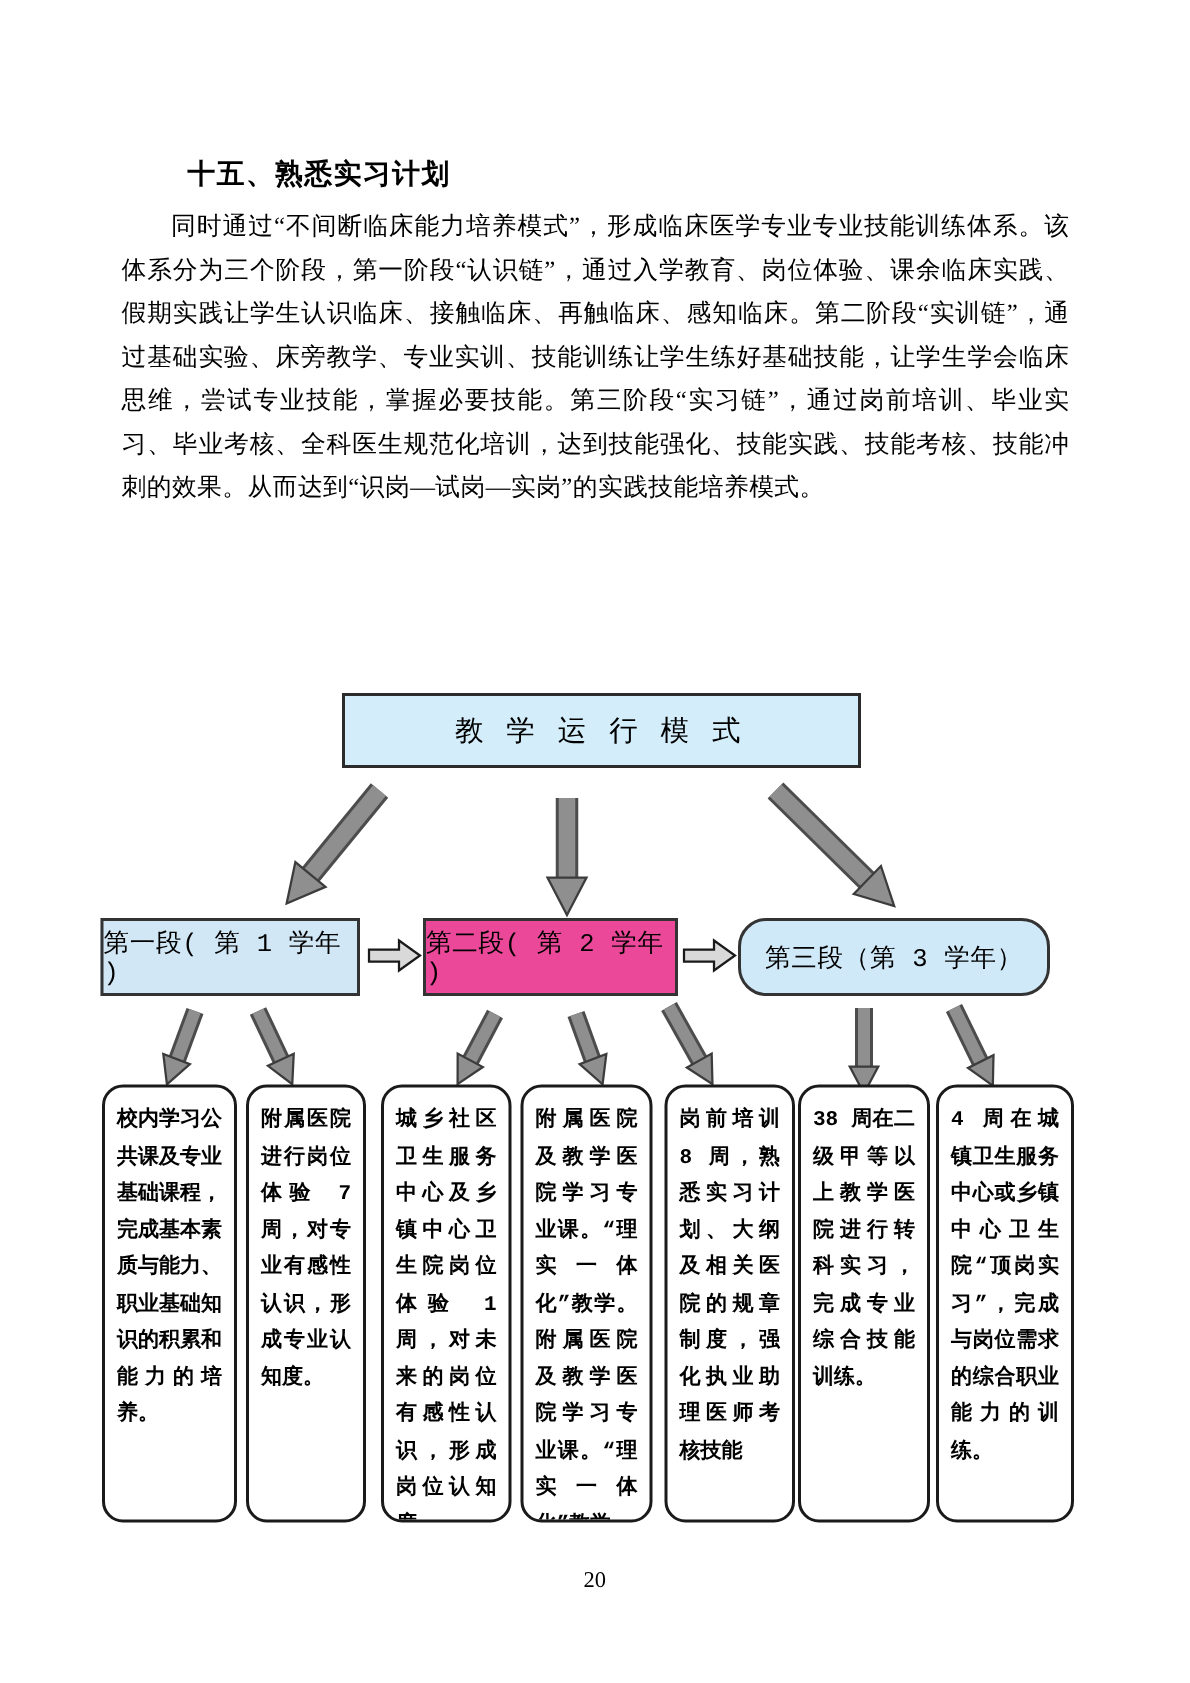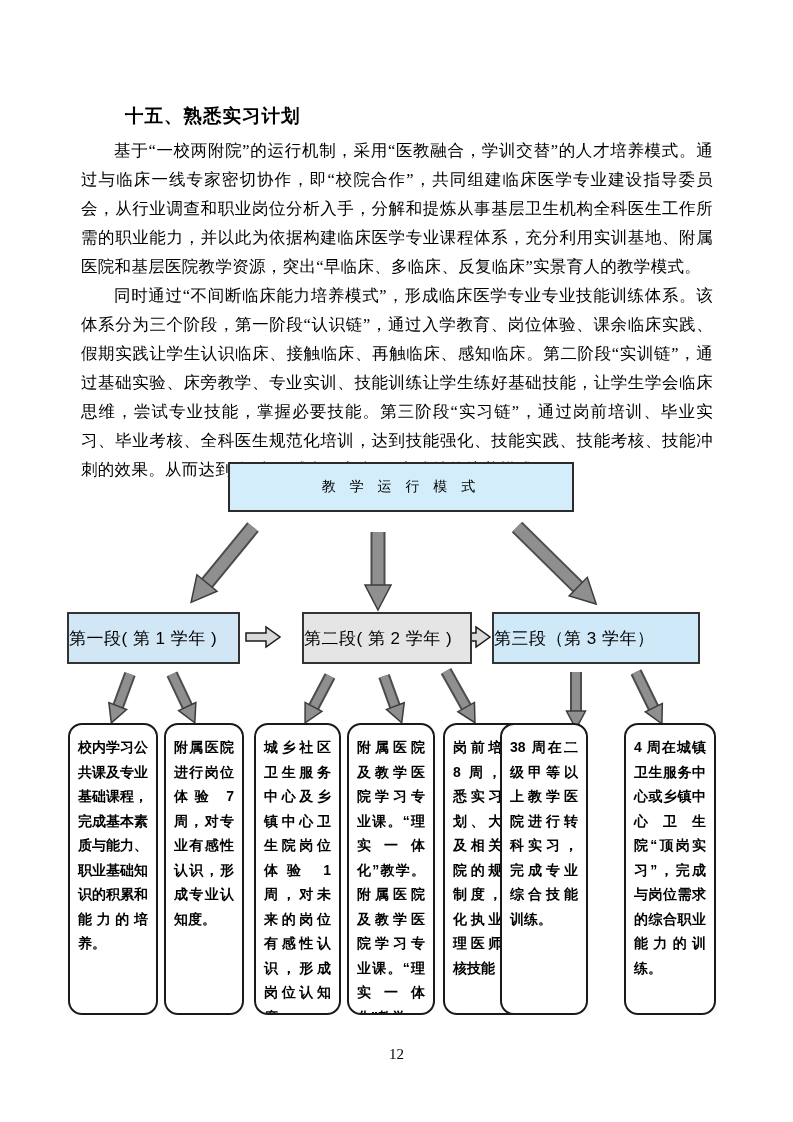--- a/index.html
+++ b/index.html
@@ -15,56 +15,55 @@
   .textblock{position:absolute;left:81px;top:136px;width:632px;}
   .textblock p{
     margin:0;font-size:16.5px;line-height:29px;text-align:justify;
     text-indent:2em;letter-spacing:0.3px;
   }
   
   .diagram-title-box{
     position:absolute;left:228px;top:462px;width:342px;height:46px;
     background:#d3eefa;border:2px solid #2b2b2b;
     display:flex;align-items:center;justify-content:center;
-    font-family:"Liberation Sans",sans-serif;font-size:14px;letter-spacing:5px;
+    font-family:"Liberation Sans",sans-serif;font-size:19px;letter-spacing:5px;
   }
   .stage{
     position:absolute;top:612px;height:48px;border:2px solid #333;
-    display:flex;align-items:center;justify-content:flex-start;
-    font-family:Liberation Sans, sans-serif;font-size:17px;letter-spacing:0.5px;
+    display:flex;align-items:center;justify-content:center;
+    font-family:Liberation Mono, monospace;font-size:17px;letter-spacing:0.5px;
   }
   .stage1{left:67px;width:169px;background:#d2e7f6;}
-  .stage2{left:282px;width:166px;background:#e5e5e5;margin-left:20px;}
-  .stage3{left:492px;width:204px;background:#cfe9f8;}
+  .stage2{left:282px;width:166px;background:#ec4899;}
+  .stage3{left:492px;width:204px;background:#cfe9f8;border-radius:19px;}
   .flowbox{
     position:absolute;top:723px;height:268px;background:#ffffff;
     border:2px solid #1a1a1a;border-radius:14px;padding:10px 8px;
-    font-family:Liberation Sans, sans-serif;font-weight:bold;
+    font-family:Liberation Mono, monospace;font-weight:bold;
     font-size:14px;line-height:24.5px;text-align:justify;overflow:hidden;
   }
   .fb1{left:68px;width:70px;}
   .fb2{left:164px;width:60px;}
   .fb3{left:254px;width:67px;}
   .fb4{left:347px;width:68px;}
   .fb5{left:443px;width:67px;}
-  .fb6{left:500px;width:68px;}
+  .fb6{left:532px;width:68px;}
   .fb7{left:624px;width:72px;}
   .arrow-layer{position:absolute;left:0;top:0;width:793px;height:1122px;pointer-events:none;}
   .page-number{
     position:absolute;left:0;top:1046px;width:793px;text-align:center;
     font-size:15px;font-family:"Liberation Serif",serif;
   }
 </style>
 </head>
 <body>
 
 <h1 class="section-title">十五、熟悉实习计划</h1>
 
 <div class="textblock">
-  <p>基于“一校两附院”的运行机制，采用“医教融合，学训交替”的人才培养模式。通过与临床一线专家密切协作，即“校院合作”，共同组建临床医学专业建设指导委员会，从行业调查和职业岗位分析入手，分解和提炼从事基层卫生机构全科医生工作所需的职业能力，并以此为依据构建临床医学专业课程体系，充分利用实训基地、附属医院和基层医院教学资源，突出“早临床、多临床、反复临床”实景育人的教学模式。</p>
   <p>同时通过“不间断临床能力培养模式”，形成临床医学专业专业技能训练体系。该体系分为三个阶段，第一阶段“认识链”，通过入学教育、岗位体验、课余临床实践、假期实践让学生认识临床、接触临床、再触临床、感知临床。第二阶段“实训链”，通过基础实验、床旁教学、专业实训、技能训练让学生练好基础技能，让学生学会临床思维，尝试专业技能，掌握必要技能。第三阶段“实习链”，通过岗前培训、毕业实习、毕业考核、全科医生规范化培训，达到技能强化、技能实践、技能考核、技能冲刺的效果。从而达到“识岗—试岗—实岗”的实践技能培养模式。</p>
 </div>
 
 <div class="diagram-title-box">
   <span>教 学 运 行 模 式</span>
 </div>
 
 <svg class="arrow-layer" viewBox="0 0 793 1122" xmlns="http://www.w3.org/2000/svg">
 
   <g>
@@ -154,13 +153,13 @@
 </div>
 
 <div class="flowbox fb1">校内学习公共课及专业基础课程，完成基本素质与能力、职业基础知识的积累和能力的培养。</div>
 <div class="flowbox fb2">附属医院进行岗位体验 7 周，对专业有感性认识，形成专业认知度。</div>
 <div class="flowbox fb3">城乡社区卫生服务中心及乡镇中心卫生院岗位体验 1 周，对未来的岗位有感性认识，形成岗位认知度。</div>
 <div class="flowbox fb4">附属医院及教学医院学习专业课。“理实一体化”教学。附属医院及教学医院学习专业课。“理实一体化”教学。</div>
 <div class="flowbox fb5">岗前培训 8 周，熟悉实习计划、大纲及相关医院的规章制度，强化执业助理医师考核技能</div>
 <div class="flowbox fb6">38 周在二级甲等以上教学医院进行转科实习，完成专业综合技能训练。</div>
 <div class="flowbox fb7">4 周在城镇卫生服务中心或乡镇中心卫生院“顶岗实习”，完成与岗位需求的综合职业能力的训练。</div>
 
-<div class="page-number">12</div>
+<div class="page-number">20</div>
 
 </body></html>

